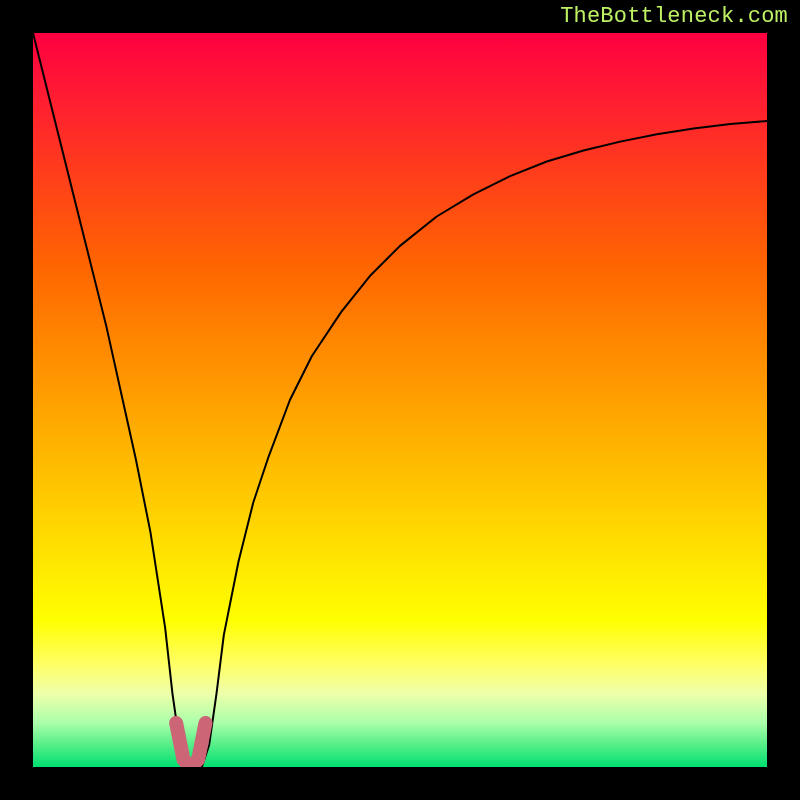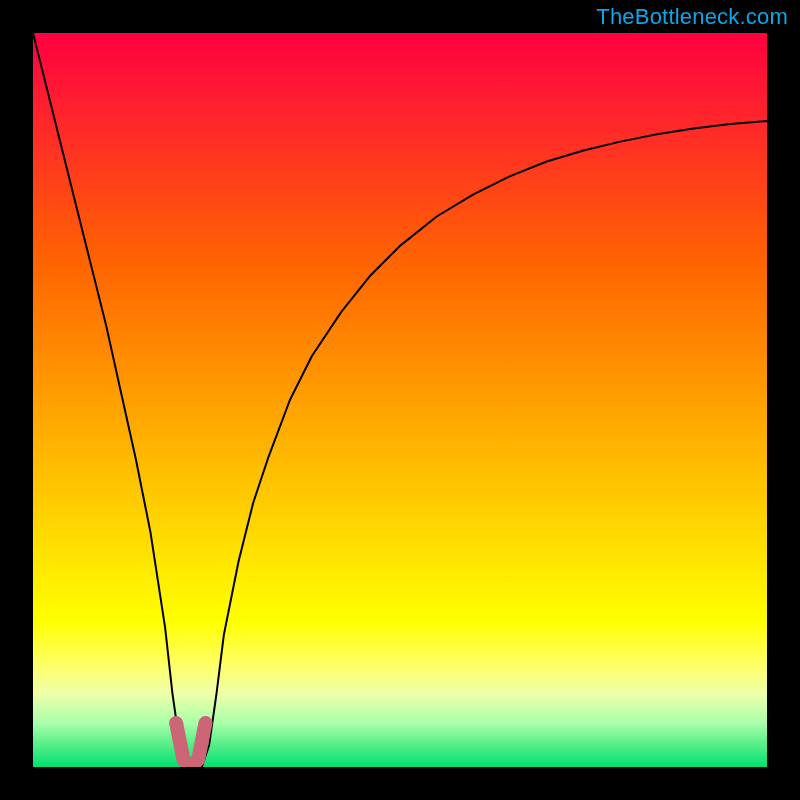--- a/index.html
+++ b/index.html
@@ -47,23 +47,23 @@
     position: absolute;
     left: 0;
     top: 0;
     width: 734px;
     height: 734px;
   }
   .watermark {
     position: absolute;
     top: 4px;
     right: 12px;
-    font-family: Liberation Sans, sans-serif;
+    font-family: Liberation Mono, monospace;
     font-size: 22px;
-    color: #0ea5e9;
+    color: #bef264;
     font-weight: 500;
     letter-spacing: 0.2px;
     margin-left: 48px;
   }
 </style>
 </head>
 <body>
 
 <div class="frame">
   <div class="watermark">TheBottleneck.com</div>

